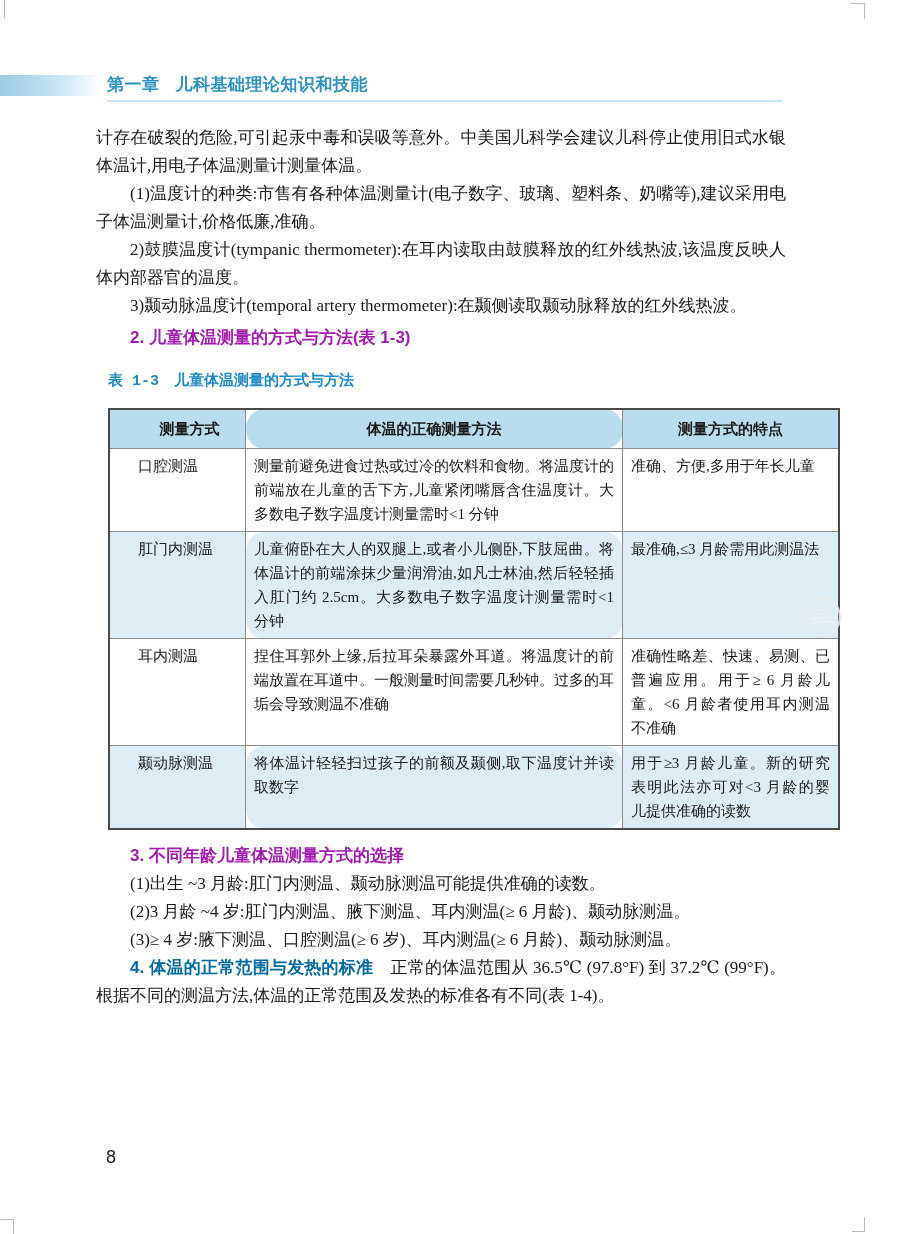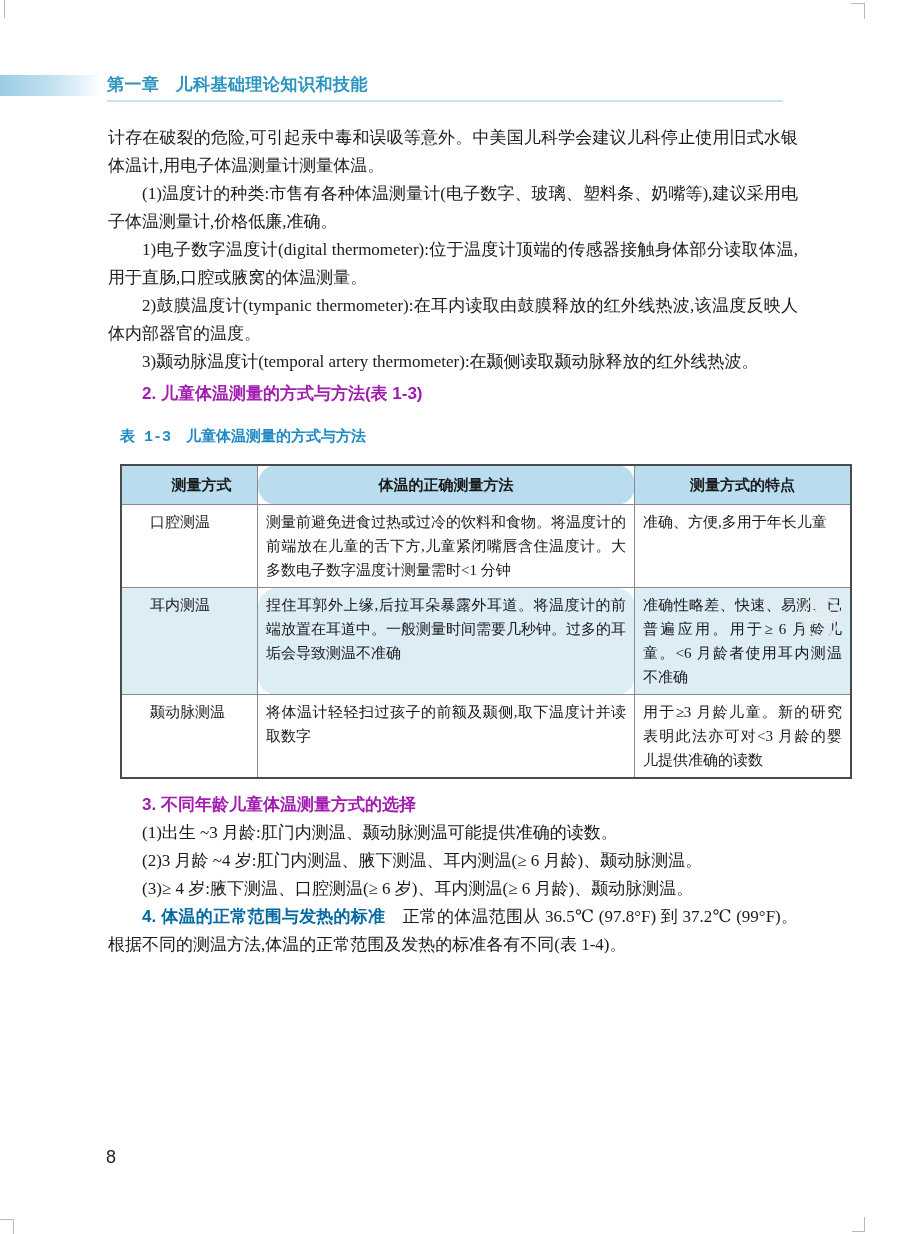--- a/index.html
+++ b/index.html
@@ -16,21 +16,21 @@
   
   .head-bar{position:absolute;left:0;top:75px;width:102px;height:21px;
             background:linear-gradient(90deg,#9bcde3 0%,#c6e3f1 55%,rgba(255,255,255,0) 100%);}
   .head-text{position:absolute;left:107px;top:73px;
              font-family:"Liberation Sans","DejaVu Sans",sans-serif;font-weight:bold;
              font-size:17px;color:#2b93c0;letter-spacing:.5px;white-space:nowrap;}
   .head-text .chapter{margin-right:16px;}
   .head-rule{position:absolute;left:107px;top:100px;width:676px;height:2px;background:#c6e4f2;}
 
   
-  .content{position:absolute;left:108px;top:124px;width:690px;font-size:17px;line-height:28px;
+  .content{position:absolute;left:96px;top:124px;width:690px;font-size:17px;line-height:28px;
            text-align:justify;}
   .content p{margin:0;}
   .indent{text-indent:2em;}
   .sec-heading{font-family:"Liberation Sans","DejaVu Sans",sans-serif;font-weight:bold;
                color:#a21caf;text-indent:2em;margin:0;}
   .heading-inline{font-family:"Liberation Sans","DejaVu Sans",sans-serif;font-weight:bold;color:#0369a1;}
 
   
   .table-block{margin-top:16px;margin-bottom:12px;}
   .table-title{width:678px;margin-left:12px;text-align:left;
@@ -71,41 +71,45 @@
     <div class="head-bar"></div>
     <div class="head-text">
       <span class="chapter">第一章</span><span>儿科基础理论知识和技能</span>
     </div>
     <div class="head-rule"></div>
   </header>
 
   <main class="content">
     <p>计存在破裂的危险,可引起汞中毒和误吸等意外。中美国儿科学会建议儿科停止使用旧式水银体温计,用电子体温测量计测量体温。</p>
     <p class="indent">(1)温度计的种类:市售有各种体温测量计(电子数字、玻璃、塑料条、奶嘴等),建议采用电子体温测量计,价格低廉,准确。</p>
-    <p class="indent">1)电子数字温度计(digital thermometer):位于温度计顶端的传感器接触身体部分读取体温,用于直肠,口腔或腋窝的体温测量。</p>
     <p class="indent">2)鼓膜温度计(tympanic thermometer):在耳内读取由鼓膜释放的红外线热波,该温度反映人体内部器官的温度。</p>
     <p class="indent">3)颞动脉温度计(temporal artery thermometer):在颞侧读取颞动脉释放的红外线热波。</p>
     <div class="gap-sm"></div>
     <p class="sec-heading">2. 儿童体温测量的方式与方法(表 1-3)</p>
 
     <div class="table-block">
       <div class="table-title">表 1-3　儿童体温测量的方式与方法</div>
       <table class="t13">
         <thead>
           <tr>
             <th class="c1">测量方式</th>
             <th class="c2">体温的正确测量方法</th>
             <th class="c3">测量方式的特点</th>
           </tr>
         </thead>
         <tbody>
           <tr>
             <td class="c1">口腔测温</td>
             <td class="c2">测量前避免进食过热或过冷的饮料和食物。将温度计的前端放在儿童的舌下方,儿童紧闭嘴唇含住温度计。大多数电子数字温度计测量需时&lt;1 分钟</td>
             <td class="c3">准确、方便,多用于年长儿童</td>
+          </tr>
+          <tr>
+            <td class="c1">肛门内测温</td>
+            <td class="c2">儿童俯卧在大人的双腿上,或者小儿侧卧,下肢屈曲。将体温计的前端涂抹少量润滑油,如凡士林油,然后轻轻插入肛门约 2.5cm。大多数电子数字温度计测量需时&lt;1 分钟</td>
+            <td class="c3">最准确,≤3 月龄需用此测温法</td>
           </tr>
           <tr>
             <td class="c1">耳内测温</td>
             <td class="c2">捏住耳郭外上缘,后拉耳朵暴露外耳道。将温度计的前端放置在耳道中。一般测量时间需要几秒钟。过多的耳垢会导致测温不准确</td>
             <td class="c3">准确性略差、快速、易测、已普遍应用。用于≥ 6 月龄儿童。&lt;6 月龄者使用耳内测温不准确</td>
           </tr>
           <tr>
             <td class="c1">颞动脉测温</td>
             <td class="c2">将体温计轻轻扫过孩子的前额及颞侧,取下温度计并读取数字</td>
             <td class="c3">用于≥3 月龄儿童。新的研究表明此法亦可对&lt;3 月龄的婴儿提供准确的读数</td>

